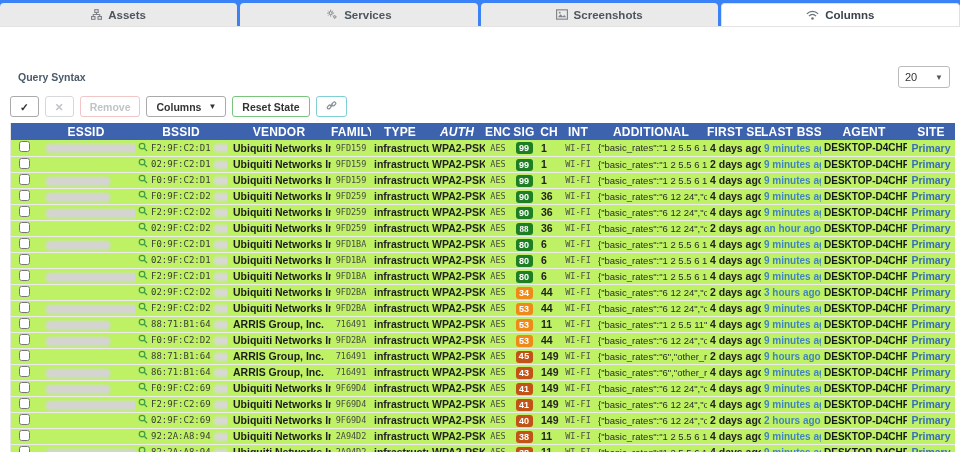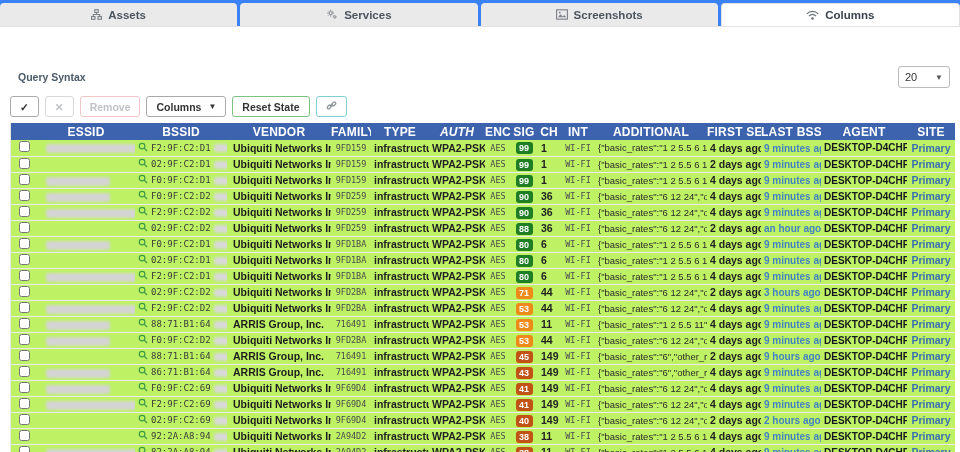--- a/index.html
+++ b/index.html
@@ -331,21 +331,21 @@
             <td class="essid"></td>
             <td class="bssid"><span class="mag"><svg width="10" height="10" viewBox="0 0 16 16">
                   <circle cx="6.5" cy="6.5" r="4.5" fill="none" stroke="#3f9c46" stroke-width="2"></circle>
                   <path d="M10 10l4.5 4.5" stroke="#3f9c46" stroke-width="2"></path>
                 </svg></span>02:9F:C2:D2<span class="blurchunk"></span></td>
             <td class="vendor">Ubiquiti Networks Inc.</td>
             <td class="mono-sm">9FD259</td>
             <td class="bold">infrastructure</td>
             <td class="bold">WPA2-PSK</td>
             <td class="mono-sm">AES</td>
-            <td><span class="sigbadge" style="background: rgb(30, 126, 35);">88</span></td>
+            <td><span class="sigbadge" style="background: rgb(30, 126, 35); font-family: Liberation Serif, serif;">88</span></td>
             <td class="chcol">36</td>
             <td class="mono-sm">WI-FI</td>
             <td class="addl">{"basic_rates":"6 12 24","oth...</td>
             <td class="bold">2 days ago</td>
             <td><a href="#" class="cellink">an hour ago</a></td>
             <td class="agent">DESKTOP-D4CHFD9</td>
             <td><a href="#" class="sitelink">Primary</a></td>
           </tr>
           <tr>
             <td><input type="checkbox" style=""></td>
@@ -415,21 +415,21 @@
             <td class="essid"></td>
             <td class="bssid"><span class="mag"><svg width="10" height="10" viewBox="0 0 16 16">
                   <circle cx="6.5" cy="6.5" r="4.5" fill="none" stroke="#3f9c46" stroke-width="2"></circle>
                   <path d="M10 10l4.5 4.5" stroke="#3f9c46" stroke-width="2"></path>
                 </svg></span>02:9F:C2:D2<span class="blurchunk"></span></td>
             <td class="vendor">Ubiquiti Networks Inc.</td>
             <td class="mono-sm">9FD2BA</td>
             <td class="bold">infrastructure</td>
             <td class="bold">WPA2-PSK</td>
             <td class="mono-sm">AES</td>
-            <td><span class="sigbadge" style="background: rgb(238, 138, 24);">71</span></td>
+            <td><span class="sigbadge" style="background: rgb(238, 138, 24);">34</span></td>
             <td class="chcol">44</td>
             <td class="mono-sm">WI-FI</td>
             <td class="addl">{"basic_rates":"6 12 24","oth...</td>
             <td class="bold">2 days ago</td>
             <td><a href="#" class="cellink">3 hours ago</a></td>
             <td class="agent">DESKTOP-D4CHFD9</td>
             <td><a href="#" class="sitelink">Primary</a></td>
           </tr>
           <tr>
             <td><input type="checkbox" style=""></td>
@@ -499,21 +499,21 @@
             <td class="essid"></td>
             <td class="bssid"><span class="mag"><svg width="10" height="10" viewBox="0 0 16 16">
                   <circle cx="6.5" cy="6.5" r="4.5" fill="none" stroke="#3f9c46" stroke-width="2"></circle>
                   <path d="M10 10l4.5 4.5" stroke="#3f9c46" stroke-width="2"></path>
                 </svg></span>88:71:B1:64<span class="blurchunk"></span></td>
             <td class="vendor">ARRIS Group, Inc.</td>
             <td class="mono-sm">716491</td>
             <td class="bold">infrastructure</td>
             <td class="bold">WPA2-PSK</td>
             <td class="mono-sm">AES</td>
-            <td><span class="sigbadge" style="background: rgb(194, 83, 22);">45</span></td>
+            <td><span class="sigbadge" style="background: rgb(194, 83, 22); font-family: Liberation Mono, monospace;">45</span></td>
             <td class="chcol">149</td>
             <td class="mono-sm">WI-FI</td>
             <td class="addl">{"basic_rates":"6","other_rat...</td>
             <td class="bold">2 days ago</td>
             <td><a href="#" class="cellink">9 hours ago</a></td>
             <td class="agent">DESKTOP-D4CHFD9</td>
             <td><a href="#" class="sitelink">Primary</a></td>
           </tr>
           <tr>
             <td><input type="checkbox" style=""></td>

